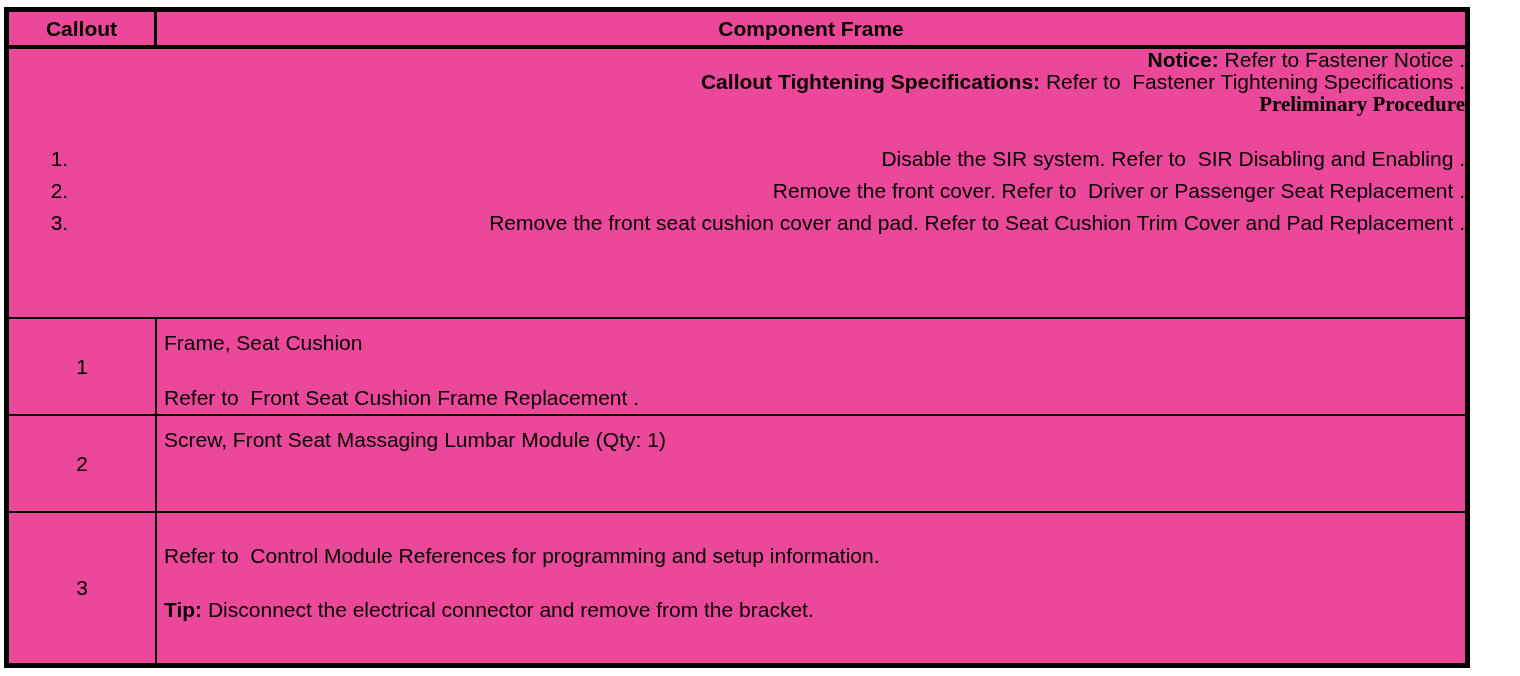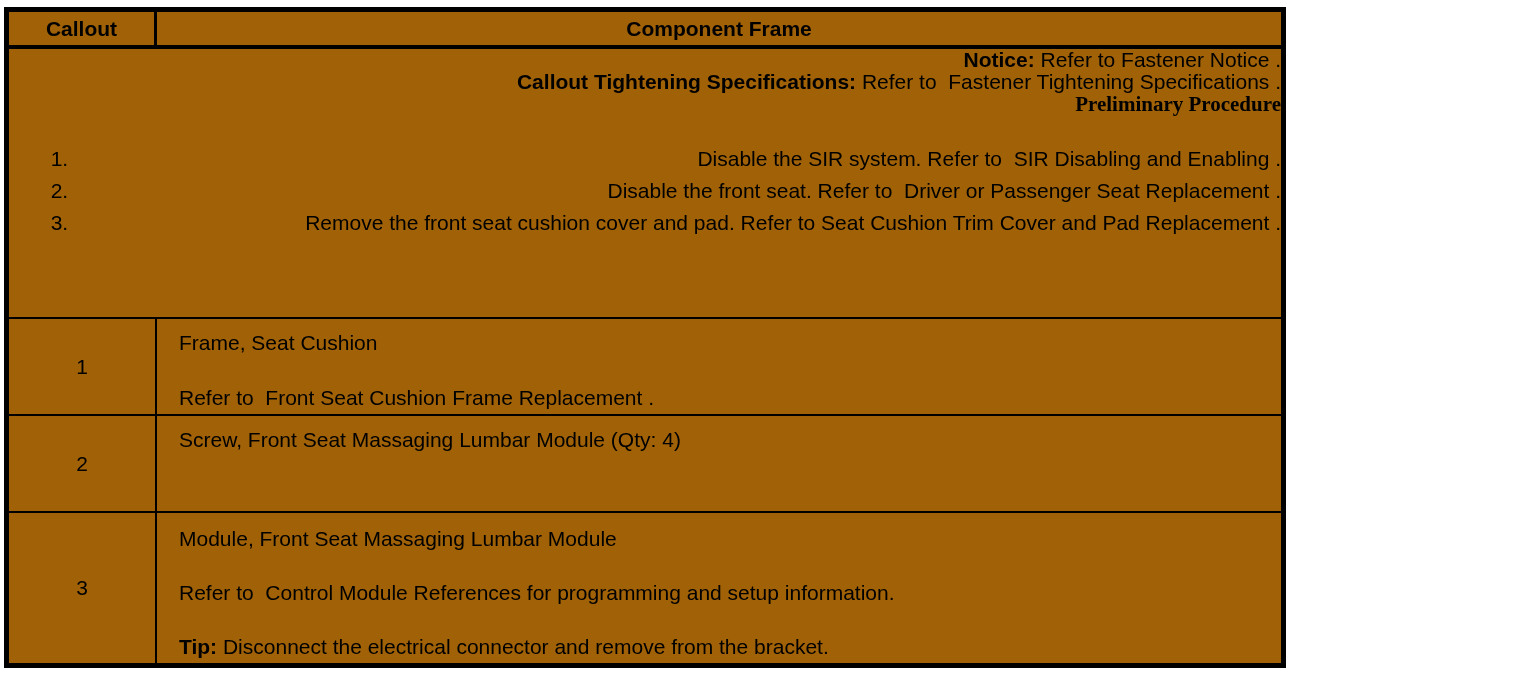--- a/index.html
+++ b/index.html
@@ -9,27 +9,27 @@
     height: 676px;
     background: #ffffff;
     color: #000000;
     font-family: "Liberation Sans", sans-serif;
     overflow: hidden;
   }
   .tbl {
     position: absolute;
     left: 4px;
     top: 7px;
-    width: 1282px;
+    width: 1466px;
     height: 661px;
     box-sizing: border-box;
     border: 5px solid #000000;
     display: flex;
     flex-direction: column;
-    background: #a16207;
+    background: #ec4899;
   }
   
   .hdr {
     flex: none;
     display: flex;
     height: 33px;
     border-bottom: 4px solid #000000;
   }
   .hdr-callout {
     flex: none;
@@ -88,21 +88,21 @@
     width: 146px;
     border-right: 2px solid #000000;
     display: flex;
     align-items: center;
     justify-content: center;
     font-size: 21px;
   }
   .name-cell {
     flex: 1;
     overflow: hidden;
-    padding-left: 22px;
+    padding-left: 7px;
   }
   .name-cell p {
     margin: 0;
     font-size: 21px;
     line-height: 23px;
     white-space: pre-wrap;
   }
   .mt12 { margin-top: 12px !important; }
   .mt14 { margin-top: 14px !important; }
   .mt31 { margin-top: 31px !important; }
@@ -117,42 +117,41 @@
     <div class="hdr-callout">Callout</div>
     <div class="hdr-name">Component Frame</div>
   </div>
 
   <div class="notices">
     <p class="n1"><span class="bold">Notice:</span><span> Refer to Fastener Notice .</span></p>
     <p class="n2"><span class="bold">Callout Tightening Specifications:</span><span> Refer to  Fastener Tightening Specifications .</span></p>
     <p class="prelim">Preliminary Procedure</p>
     <ol class="steps">
       <li>Disable the SIR system. Refer to  SIR Disabling and Enabling .</li>
-      <li>Disable the front seat. Refer to  Driver or Passenger Seat Replacement .</li>
+      <li>Remove the front cover. Refer to  Driver or Passenger Seat Replacement .</li>
       <li>Remove the front seat cushion cover and pad. Refer to Seat Cushion Trim Cover and Pad Replacement .</li>
     </ol>
   </div>
 
   <div class="row row-h1">
     <div class="callout-cell">1</div>
     <div class="name-cell">
       <p class="mt12">Frame, Seat Cushion</p>
       <p class="mt32">Refer to  Front Seat Cushion Frame Replacement .</p>
     </div>
   </div>
 
   <div class="row row-h2">
     <div class="callout-cell">2</div>
     <div class="name-cell">
-      <p class="mt12">Screw, Front Seat Massaging Lumbar Module (Qty: 4)</p>
+      <p class="mt12">Screw, Front Seat Massaging Lumbar Module (Qty: 1)</p>
     </div>
   </div>
 
   <div class="row last">
     <div class="callout-cell">3</div>
     <div class="name-cell">
-      <p class="mt14">Module, Front Seat Massaging Lumbar Module</p>
       <p class="mt31">Refer to  Control Module References for programming and setup information.</p>
       <p class="mt31"><span class="bold">Tip:</span><span> Disconnect the electrical connector and remove from the bracket.</span></p>
     </div>
   </div>
 
 </div>
 
 </body></html>

